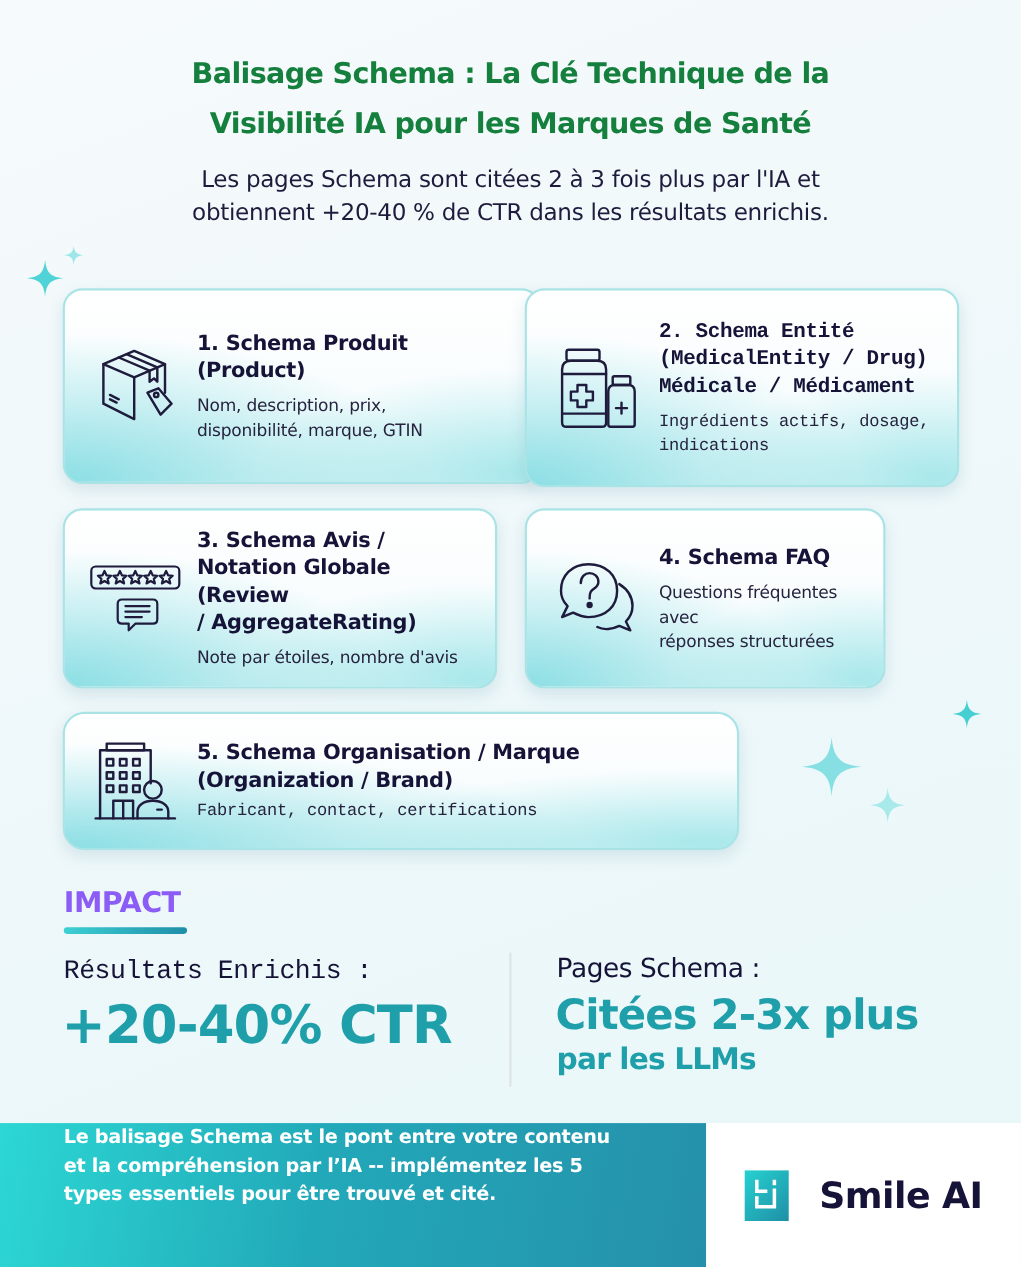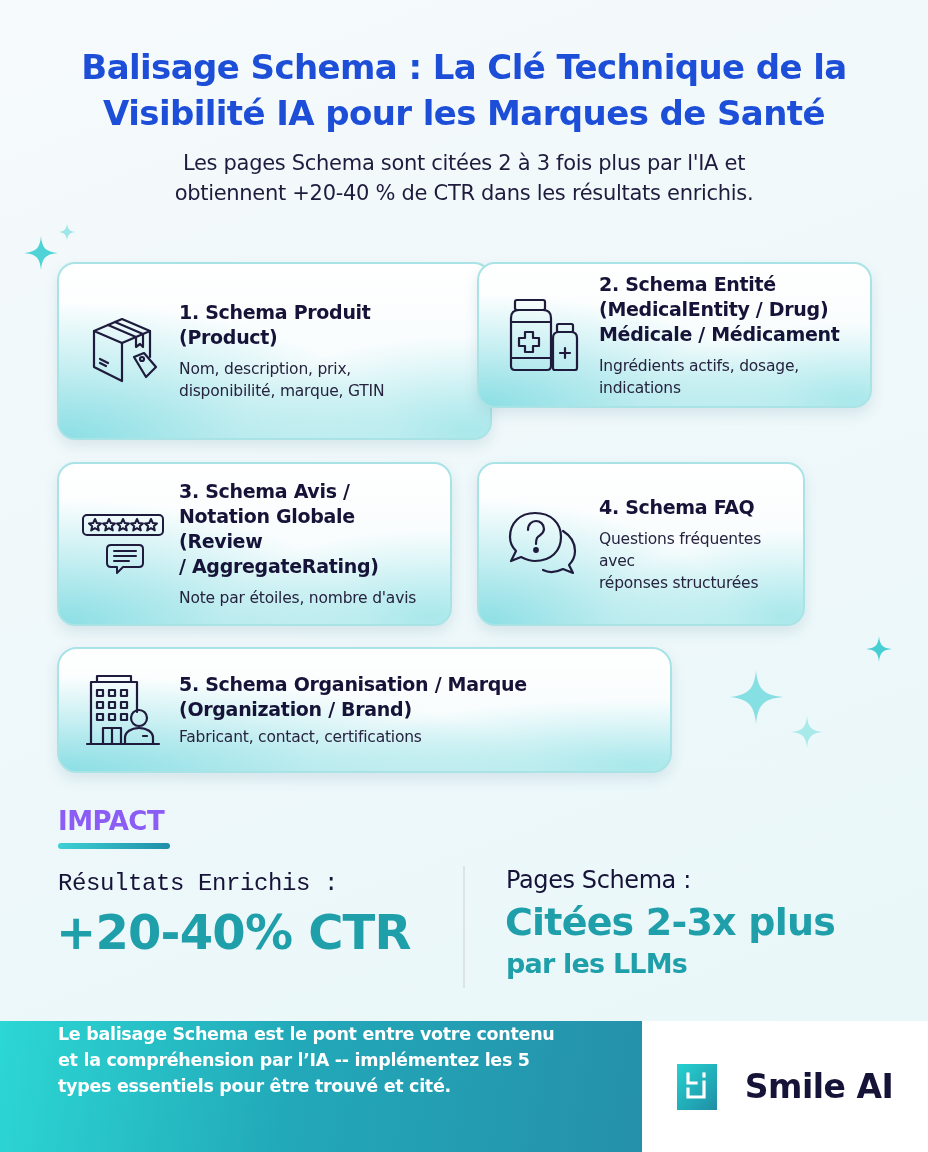--- a/index.html
+++ b/index.html
@@ -5,21 +5,21 @@
     * { box-sizing: border-box; margin: 0; padding: 0; }
     html, body { width: 928px; height: 1152px; overflow: hidden; }
     body {
       font-family: "DejaVu Sans", "Liberation Sans", sans-serif;
       background: linear-gradient(160deg, #f6fafc 0%, #eff8fa 45%, #e8f7f9 100%);
       color: #161338;
       position: relative;
     }
     .header { position: absolute; top: 44px; left: 0; width: 928px; text-align: center; }
     .title {
-      font-size: 34px; font-weight: 700; line-height: 46px; color: #1d4ed8;
+      font-size: 26px; font-weight: 700; line-height: 46px; color: #15803d;
       letter-spacing: -0.6px;
     }
     .subtitle {
       margin-top: 12px; font-size: 21px; line-height: 30px; color: #1e1b3d;
       letter-spacing: -0.3px;
     }
     .sparkle { position: absolute; }
     .card {
       position: absolute;
       border-radius: 18px;
@@ -110,21 +110,21 @@
       <div>1. Schema Produit</div>
       <div>(Product)</div>
     </div>
     <div class="card-desc">
       <div>Nom, description, prix,</div>
       <div>disponibilité, marque, GTIN</div>
     </div>
   </div>
 </div>
 
-<div class="card" style="left:477px;top:262px;width:395px;height:146px;">
+<div class="card" style="left:477px;top:262px;width:395px;height:181px;font-family:Liberation Mono, monospace;">
   <div class="icon" style="margin-left:14px;">
     <svg width="72" height="78" viewBox="0 0 72 78" fill="none" stroke="#1e1b3d" stroke-width="2.2" stroke-linejoin="round" stroke-linecap="round">
       <rect x="8" y="4" width="30" height="10" rx="2"></rect>
       <path d="M4 22 Q4 14 12 14 L36 14 Q44 14 44 22 L44 70 Q44 74 40 74 L8 74 Q4 74 4 70 Z"></path>
       <path d="M4 26 L44 26 M4 62 L44 62"></path>
       <path d="M18 36 L26 36 L26 42 L32 42 L32 50 L26 50 L26 56 L18 56 L18 50 L12 50 L12 42 L18 42 Z"></path>
       <rect x="50" y="28" width="16" height="8" rx="1.5"></rect>
       <path d="M46 42 Q46 36 52 36 L64 36 Q70 36 70 42 L70 72 Q70 74 68 74 L48 74 Q46 74 46 72 Z"></path>
       <path d="M58 52 L58 62 M53 57 L63 57"></path>
     </svg>
@@ -208,21 +208,21 @@
       <circle cx="54" cy="44" r="8"></circle>
       <path d="M40 70 L40 64 C40 58 46 54 54 54 C62 54 68 58 68 64 L68 70"></path>
       <path d="M58 62 L62 62"></path>
     </svg>
   </div>
   <div class="text" style="margin-left:6px;">
     <div class="card-title">
       <div>5. Schema Organisation / Marque</div>
       <div>(Organization / Brand)</div>
     </div>
-    <div class="card-desc" style="margin-top:4px;">
+    <div class="card-desc" style="margin-top:4px;font-family:Liberation Mono, monospace;">
       <div>Fabricant, contact, certifications</div>
     </div>
   </div>
 </div>
 
 <div class="impact-label">IMPACT</div>
 <div class="impact-bar"></div>
 
 <div class="stat-label" style="left:58px;top:870px;font-family:Liberation Mono, monospace;">Résultats Enrichis :</div>
 <div class="stat-value" style="left:56px;top:902px;font-size:48px;line-height:60px;">+20-40% CTR</div>

